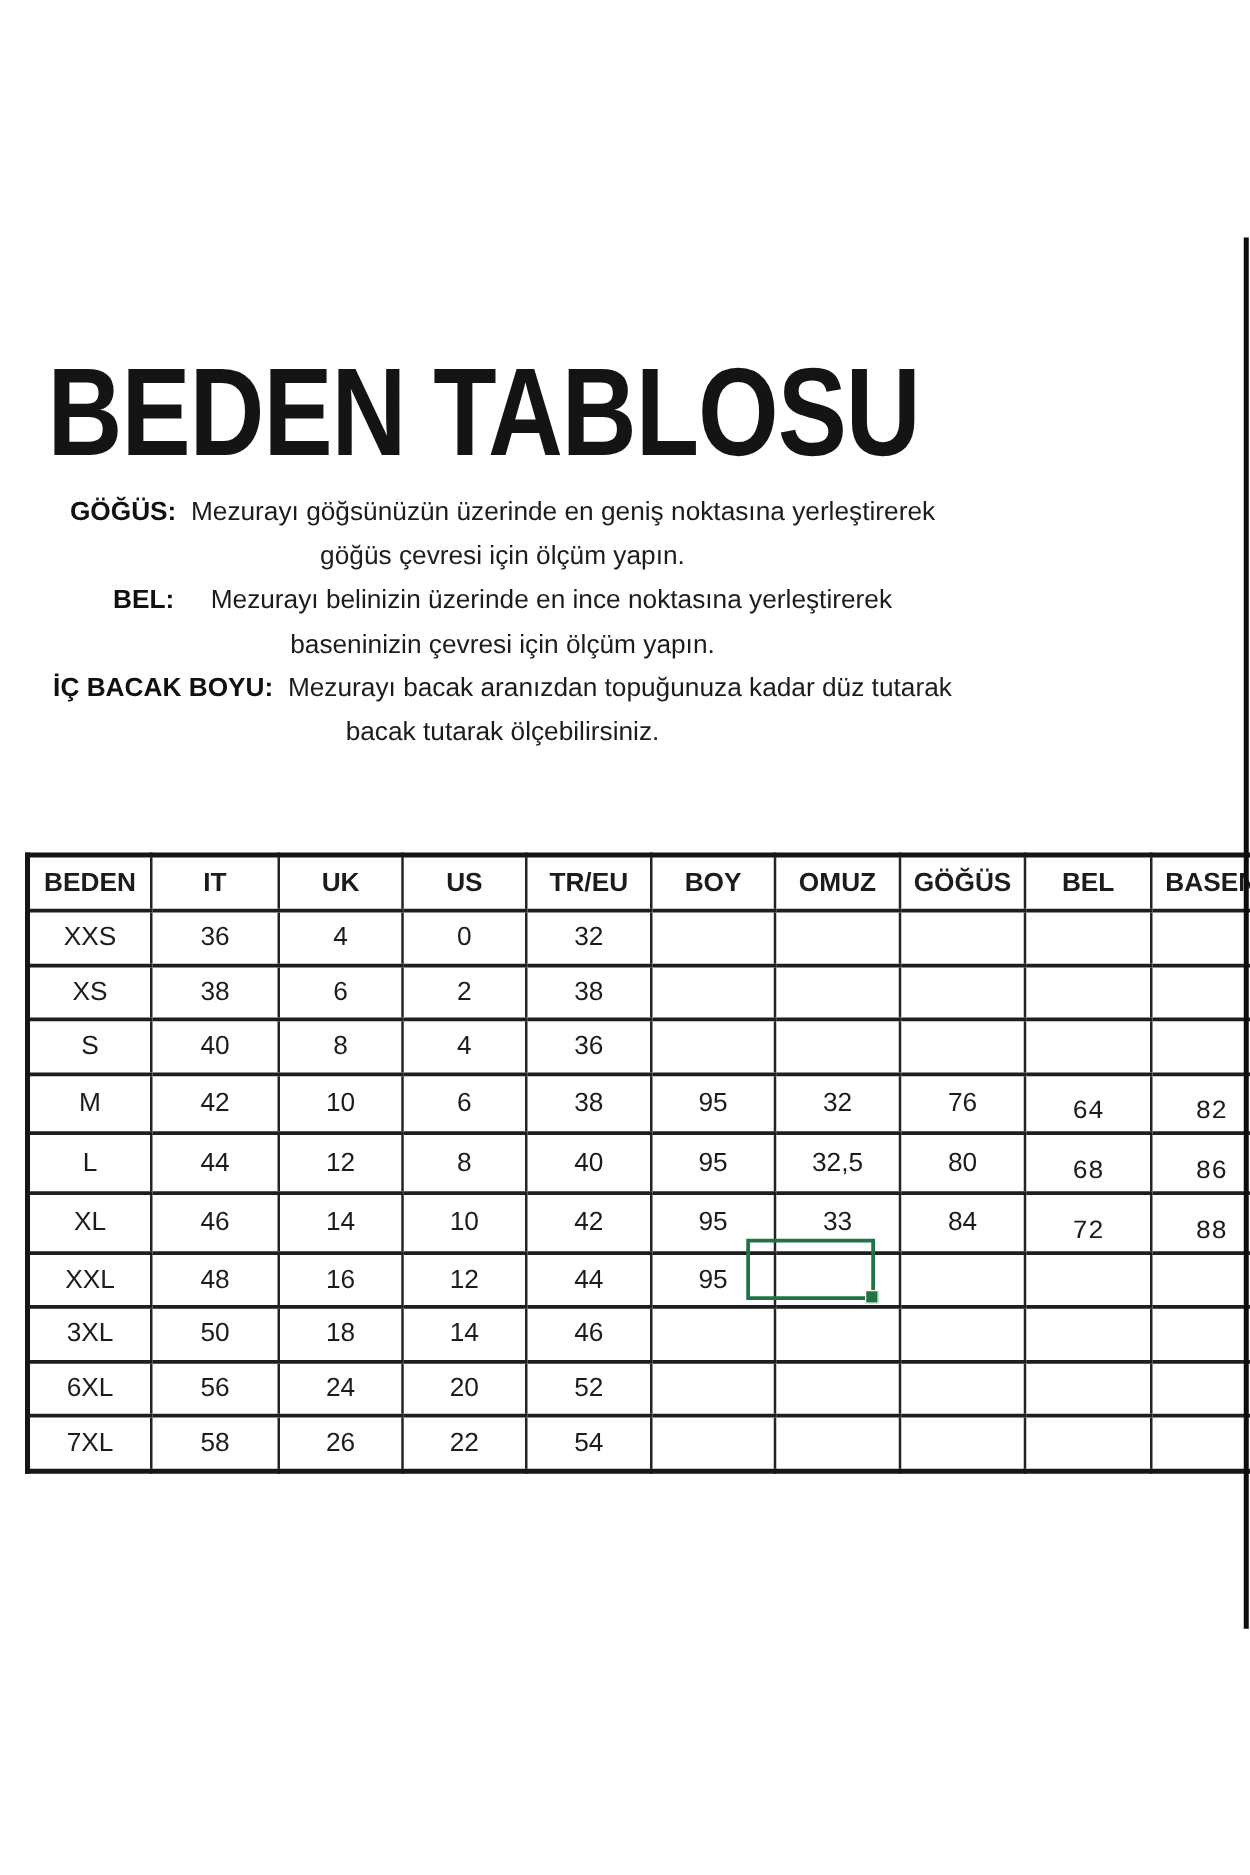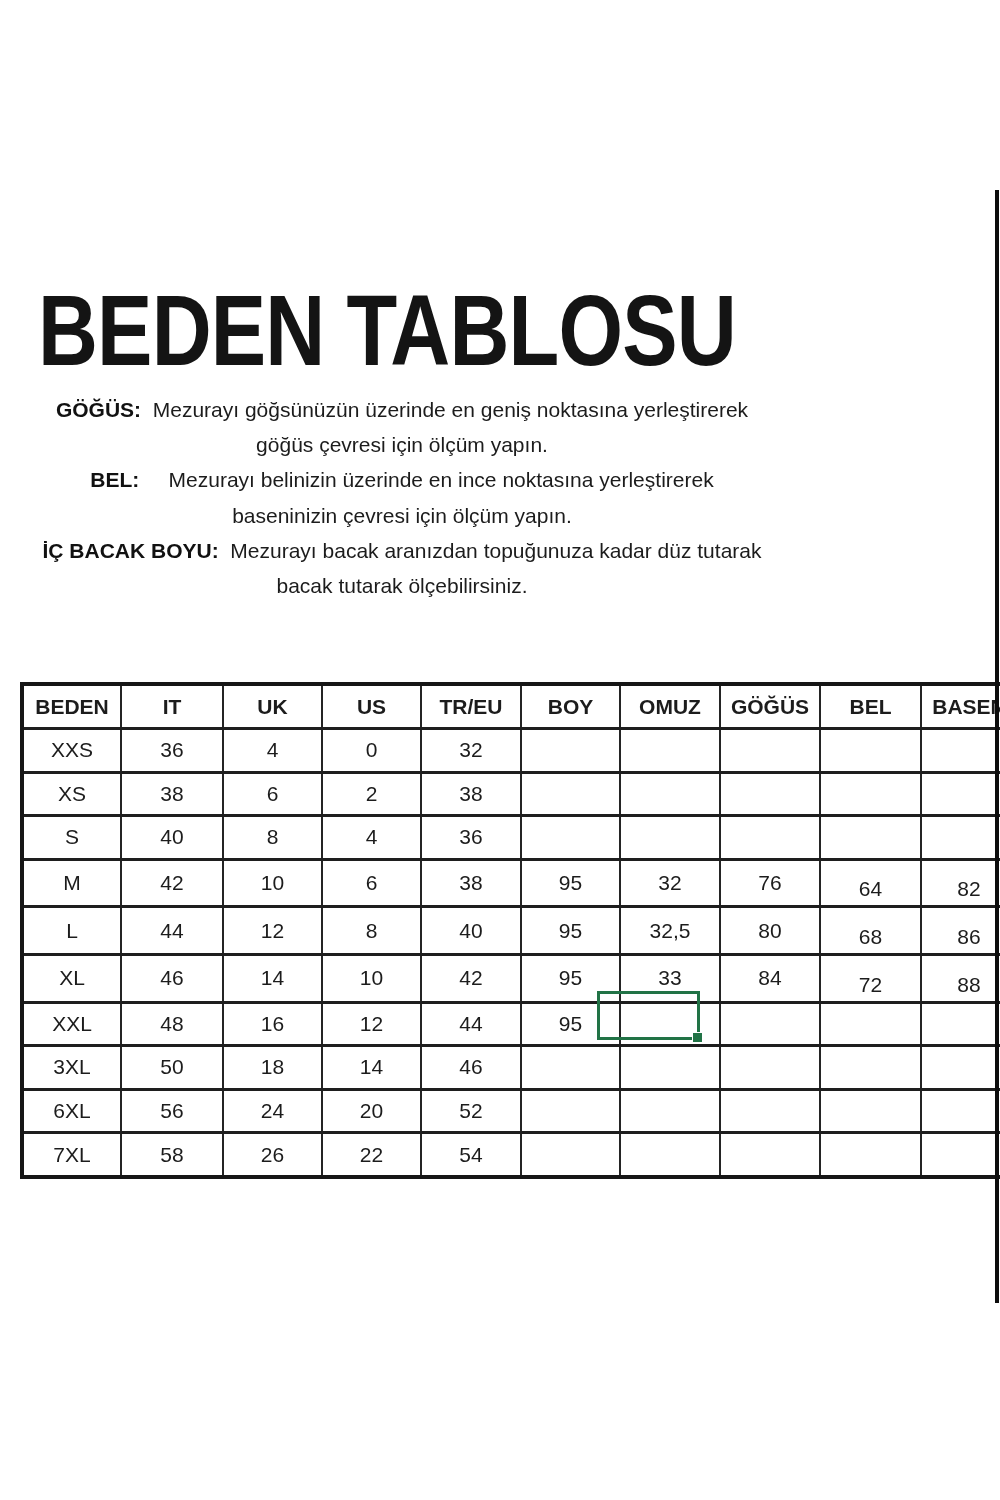--- a/index.html
+++ b/index.html
@@ -31,21 +31,21 @@
     margin-left:20px;
   }
   table.size-table th, table.size-table td {
     border-left:2px solid #242424; border-right:2px solid #242424;
     border-top:3px solid #1e1e1e; border-bottom:3px solid #1e1e1e;
     text-align:center; vertical-align:middle; padding:0; overflow:hidden;
     font-size:21px; color:#1c1c1c;
   }
   table.size-table th { font-weight:700; height:41px; }
   table.size-table td { font-weight:400; height:40.6px; }
-  table.size-table td.low { vertical-align:bottom; padding-bottom:4px; }
+  table.size-table td.low { vertical-align:bottom; padding-bottom:4px;font-family:Liberation Mono, monospace; }
 
   
   .selection {
     position:absolute; left:597px; top:991px; width:103px; height:49px;
     border:3px solid #217346; box-sizing:border-box; background:transparent;
   }
   .fill-handle {
     position:absolute; right:-6px; bottom:-6px; width:9px; height:9px;
     background:#217346; border:1px solid #ffffff; box-sizing:content-box;
   }

